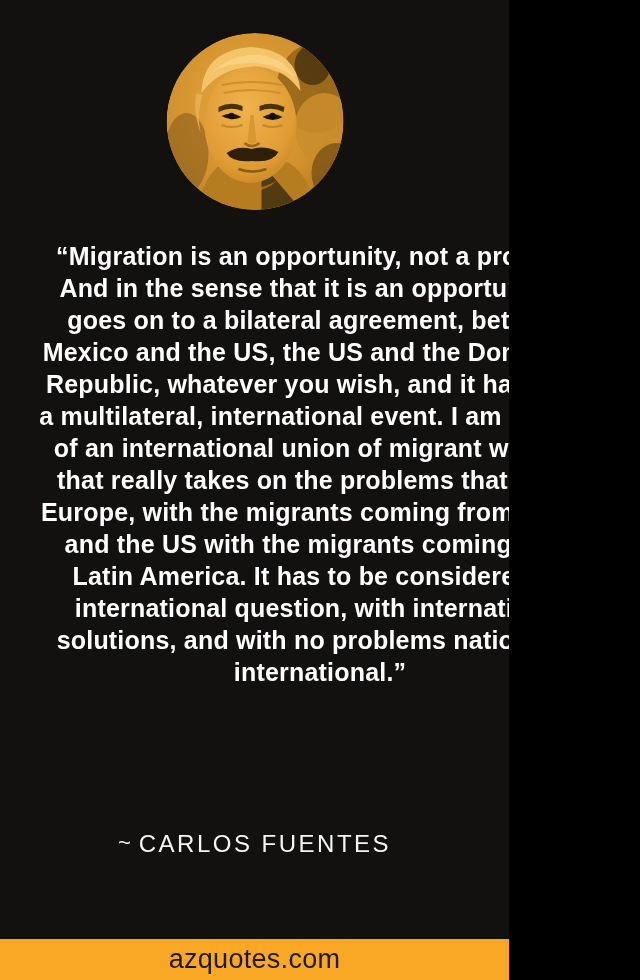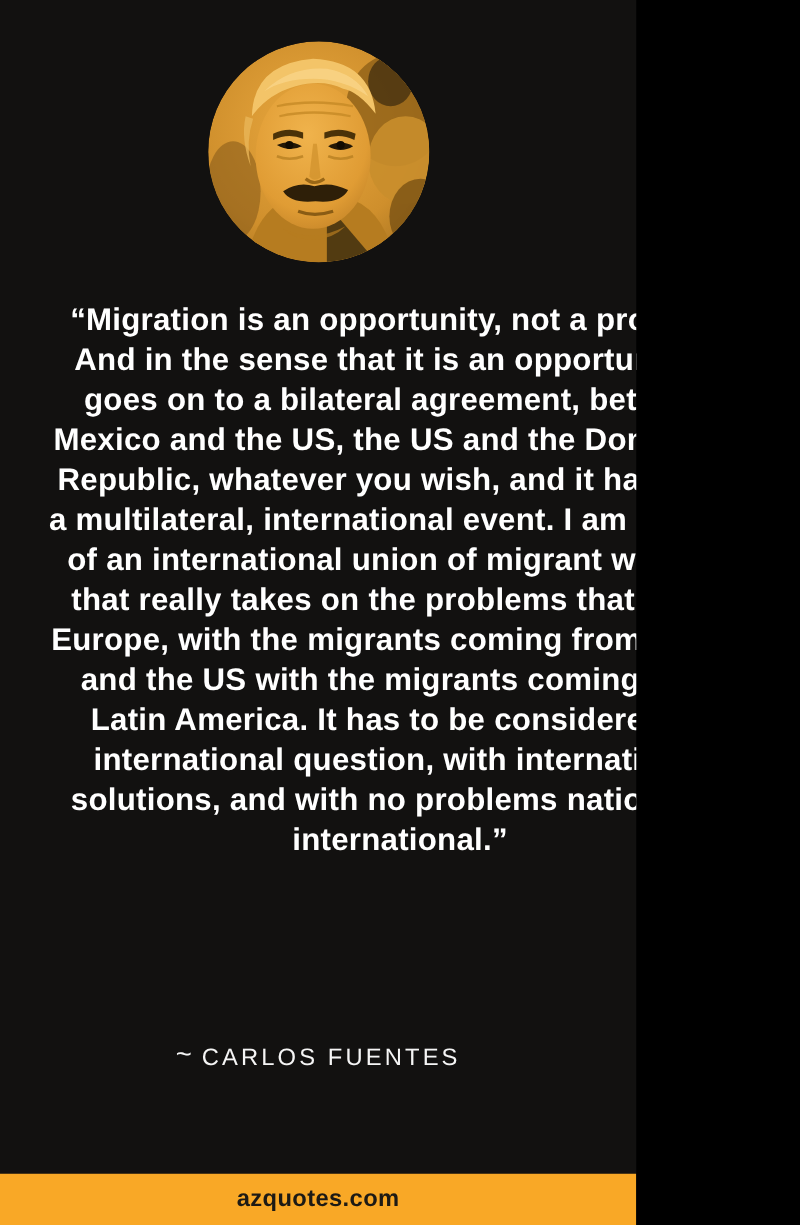--- a/index.html
+++ b/index.html
@@ -46,39 +46,39 @@
     color: #f5f5f5;
     font-weight: 400;
   }
   .attribution .tilde {
     font-size: 22px;
     letter-spacing: 1px;
     margin-right: 7px;
     vertical-align: 2px;
   }
   .attribution .author {
-    font-size: 19px;
+    font-size: 24px;
     letter-spacing: 2.5px;
   }
   .footer-band {
     position: absolute;
     left: 0;
     bottom: 0;
     width: 100%;
     height: 41px;
     background: #f9a826;
     display: flex;
     align-items: center;
     justify-content: center;
     cursor: pointer;
   }
   .footer-band .site {
     color: #1d1a15;
-    font-size: 19px;
-    font-weight: 700;
+    font-size: 27px;
+    font-weight: 400;
     letter-spacing: 0.3px;
   }
 </style>
 </head>
 <body>
 
 <div class="card">
 
   <div class="portrait">
     

